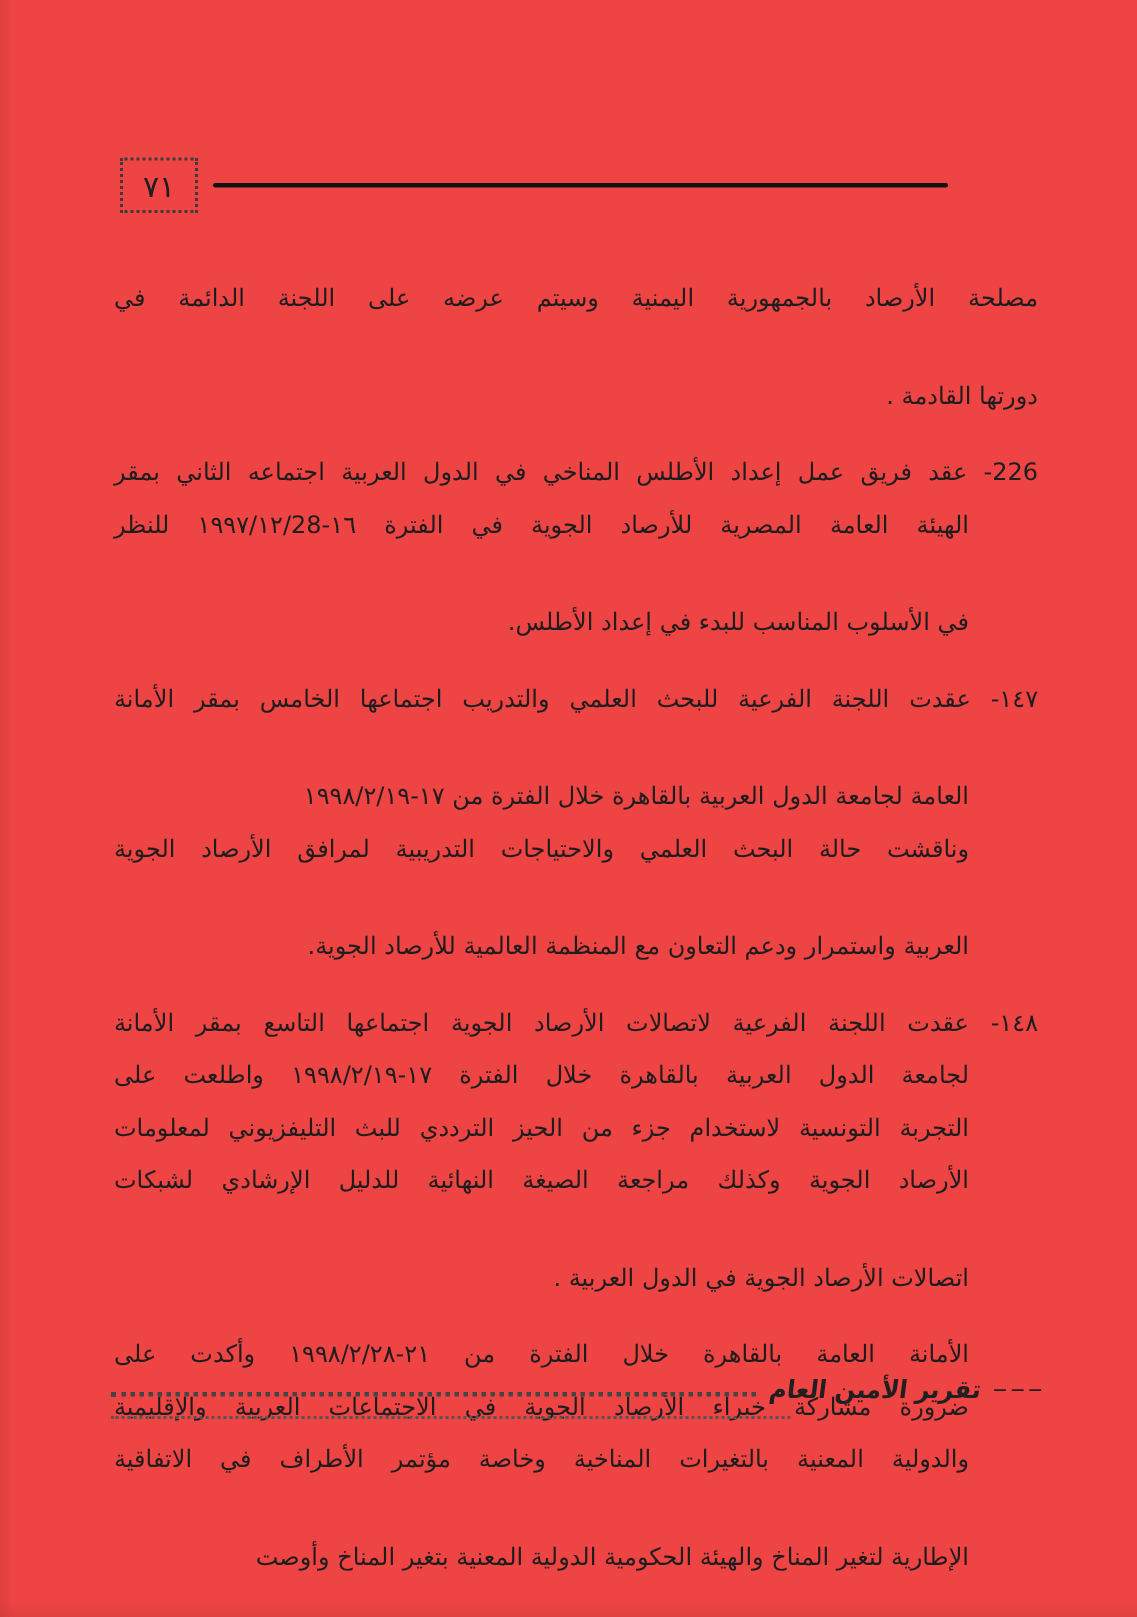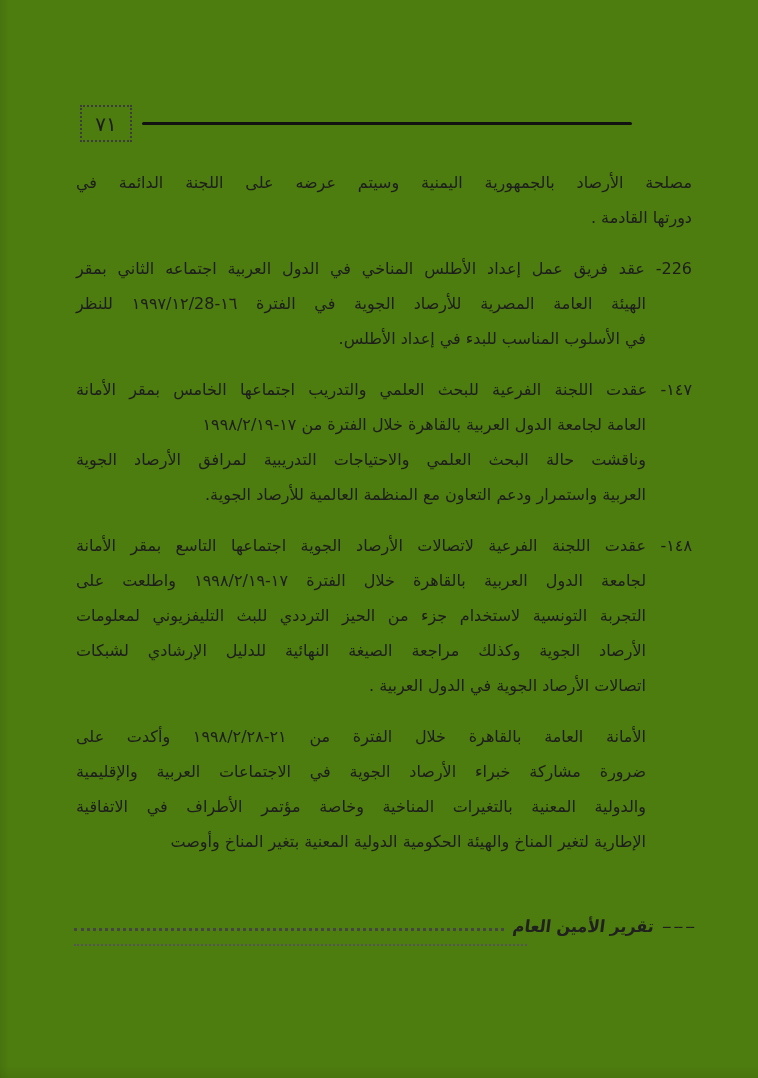--- a/index.html
+++ b/index.html
@@ -5,21 +5,21 @@
   * { box-sizing: border-box; }
   html, body { margin: 0; padding: 0; }
   body {
     width: 758px; height: 1078px;
     background: #f4f3f0;
     font-family: "DejaVu Sans", sans-serif;
   }
   .sheet {
     position: relative;
     width: 758px; height: 1078px;
-    background: #4d7c0f;
+    background: #ef4444;
     color: #1d1d1d;
     overflow: hidden;
   }
   
   .edge-left {
     position: absolute; left: 0; top: 0; width: 9px; height: 100%;
     background: linear-gradient(90deg, rgba(0,0,0,0.07), rgba(0,0,0,0));
     pointer-events: none;
   }
   .edge-bottom {
@@ -38,32 +38,32 @@
     letter-spacing: 1px;
   }
   .head-rule {
     position: absolute; left: 142px; top: 122px;
     width: 490px; height: 3px;
     background: #121212; border-radius: 3px;
   }
 
   
   .doc-body {
-    position: absolute; top: 165px; right: 66px; left: 76px;
+    position: absolute; top: 181px; right: 66px; left: 76px;
     direction: rtl;
     font-size: 16px;
   }
   .para { margin: 0 0 16px 0; }
   .line {
     line-height: 35px;
     text-align: justify;
     text-align-last: justify;
     white-space: normal;
   }
-  .line.end { text-align-last: right; }
+  .line.end { text-align-last: right; margin-top: 30px; }
   .para.numbered .line { padding-right: 46px; }
   .para.numbered .line.first { padding-right: 0; }
   .num { white-space: nowrap; }
 
   
   .footer {
     position: absolute; top: 917px; left: 74px; right: 64px;
     direction: rtl;
   }
   .footer-row { display: flex; align-items: center; gap: 9px; }

